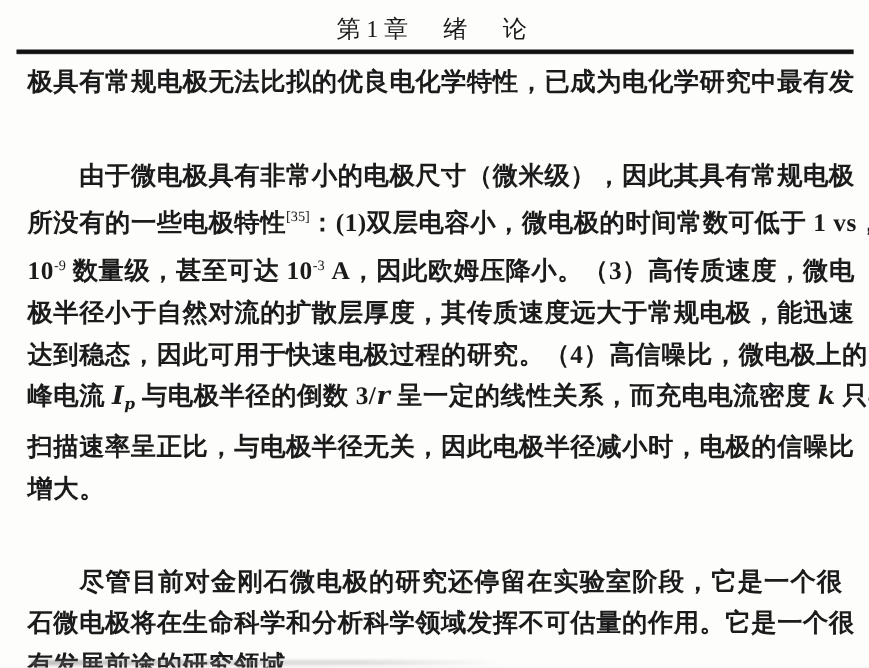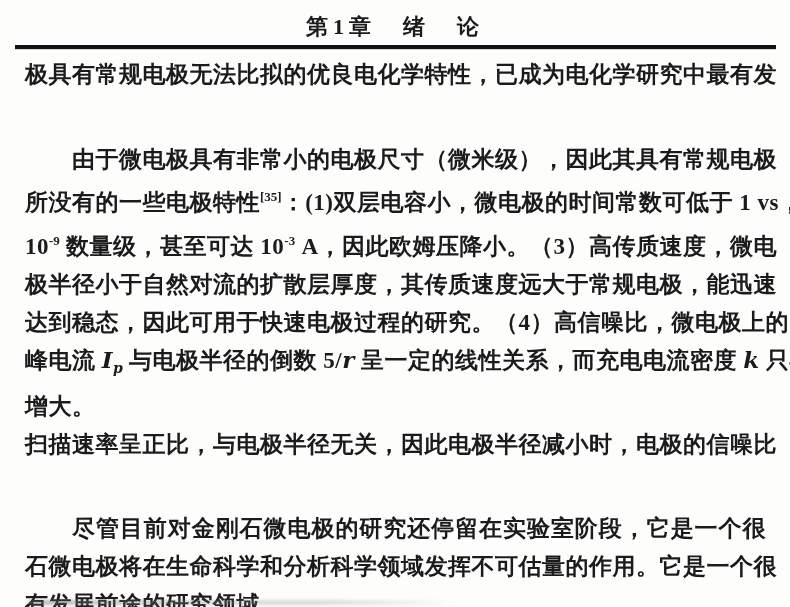--- a/index.html
+++ b/index.html
@@ -12,21 +12,21 @@
     margin:0 auto;
     background:var(--paper);
     overflow:hidden;
     font-family:"Liberation Serif","DejaVu Serif",serif;
     color:var(--ink);
   }
   .chapter-heading {
     padding-top:13px;
     text-align:center;
     font-size:22px;
-    font-weight:700;
+    font-weight:400;
     letter-spacing:5px;
     color:var(--ink);
     line-height:28px;
   }
   .header-rule {
     height:4px;
     background:var(--rule);
     margin:4px 14px 0 15px;
     box-shadow:0 1px 0 rgba(0,0,0,0.15);
   }
@@ -40,21 +40,21 @@
   .line {
     text-align:justify;
     text-align-last:justify;
     white-space:nowrap;
   }
   .line.no-just { text-align-last:left; }
   .line.indent { padding-left:47px;margin-top:47px; }
   .sup {
     font-size:13px;
     vertical-align:9px;
-    font-weight:700;
+    font-weight:400;
     letter-spacing:0;
   }
   .sub {
     font-size:14px;
     vertical-align:-5px;
     letter-spacing:0;
   }
   .it {
     font-style:italic;
     font-family:"DejaVu Serif","Liberation Serif",serif;
@@ -81,23 +81,23 @@
   <div class="body-text">
       <div>
         <div class="line"><span>极具有常规电极无法比拟的优良电化学特性，已成为电化学研究中最有发</span></div>
       </div>
       <div>
         <div class="line indent"><span>由于微电极具有非常小的电极尺寸（微米级），因此其具有常规电极</span></div>
         <div class="line"><span>所没有的一些电极特性</span><span class="sup">[35]</span><span>：(1)双层电容小，微电极的时间常数可低于 1 vs，</span></div>
         <div class="line"><span>10</span><span class="sup">-9</span><span> 数量级，甚至可达 10</span><span class="sup">-3</span><span> A，因此欧姆压降小。（3）高传质速度，微电</span></div>
         <div class="line"><span>极半径小于自然对流的扩散层厚度，其传质速度远大于常规电极，能迅速</span></div>
         <div class="line"><span>达到稳态，因此可用于快速电极过程的研究。（4）高信噪比，微电极上的</span></div>
-        <div class="line"><span>峰电流 </span><span class="it">I</span><span class="sub it">p</span><span> 与电极半径的倒数 5/</span><span class="it">r</span><span> 呈一定的线性关系，而充电电流密度 </span><span class="it">k</span><span> 只与</span></div>
+        <div class="line"><span>峰电流 </span><span class="it">I</span><span class="sub it">p</span><span> 与电极半径的倒数 3/</span><span class="it">r</span><span> 呈一定的线性关系，而充电电流密度 </span><span class="it">k</span><span> 只与</span></div>
+        <div class="line"><span>扫描速率呈正比，与电极半径无关，因此电极半径减小时，电极的信噪比</span></div>
         <div class="line no-just"><span>增大。</span></div>
-        <div class="line"><span>扫描速率呈正比，与电极半径无关，因此电极半径减小时，电极的信噪比</span></div>
       </div>
       <div>
         <div class="line indent"><span>尽管目前对金刚石微电极的研究还停留在实验室阶段，它是一个很</span></div>
         <div class="line"><span>石微电极将在生命科学和分析科学领域发挥不可估量的作用。它是一个很</span></div>
         <div class="line no-just"><span>有发展前途的研究领域。</span></div>
       </div>
     </div>
   <div class="scan-smudge"></div>
 </div>
 

